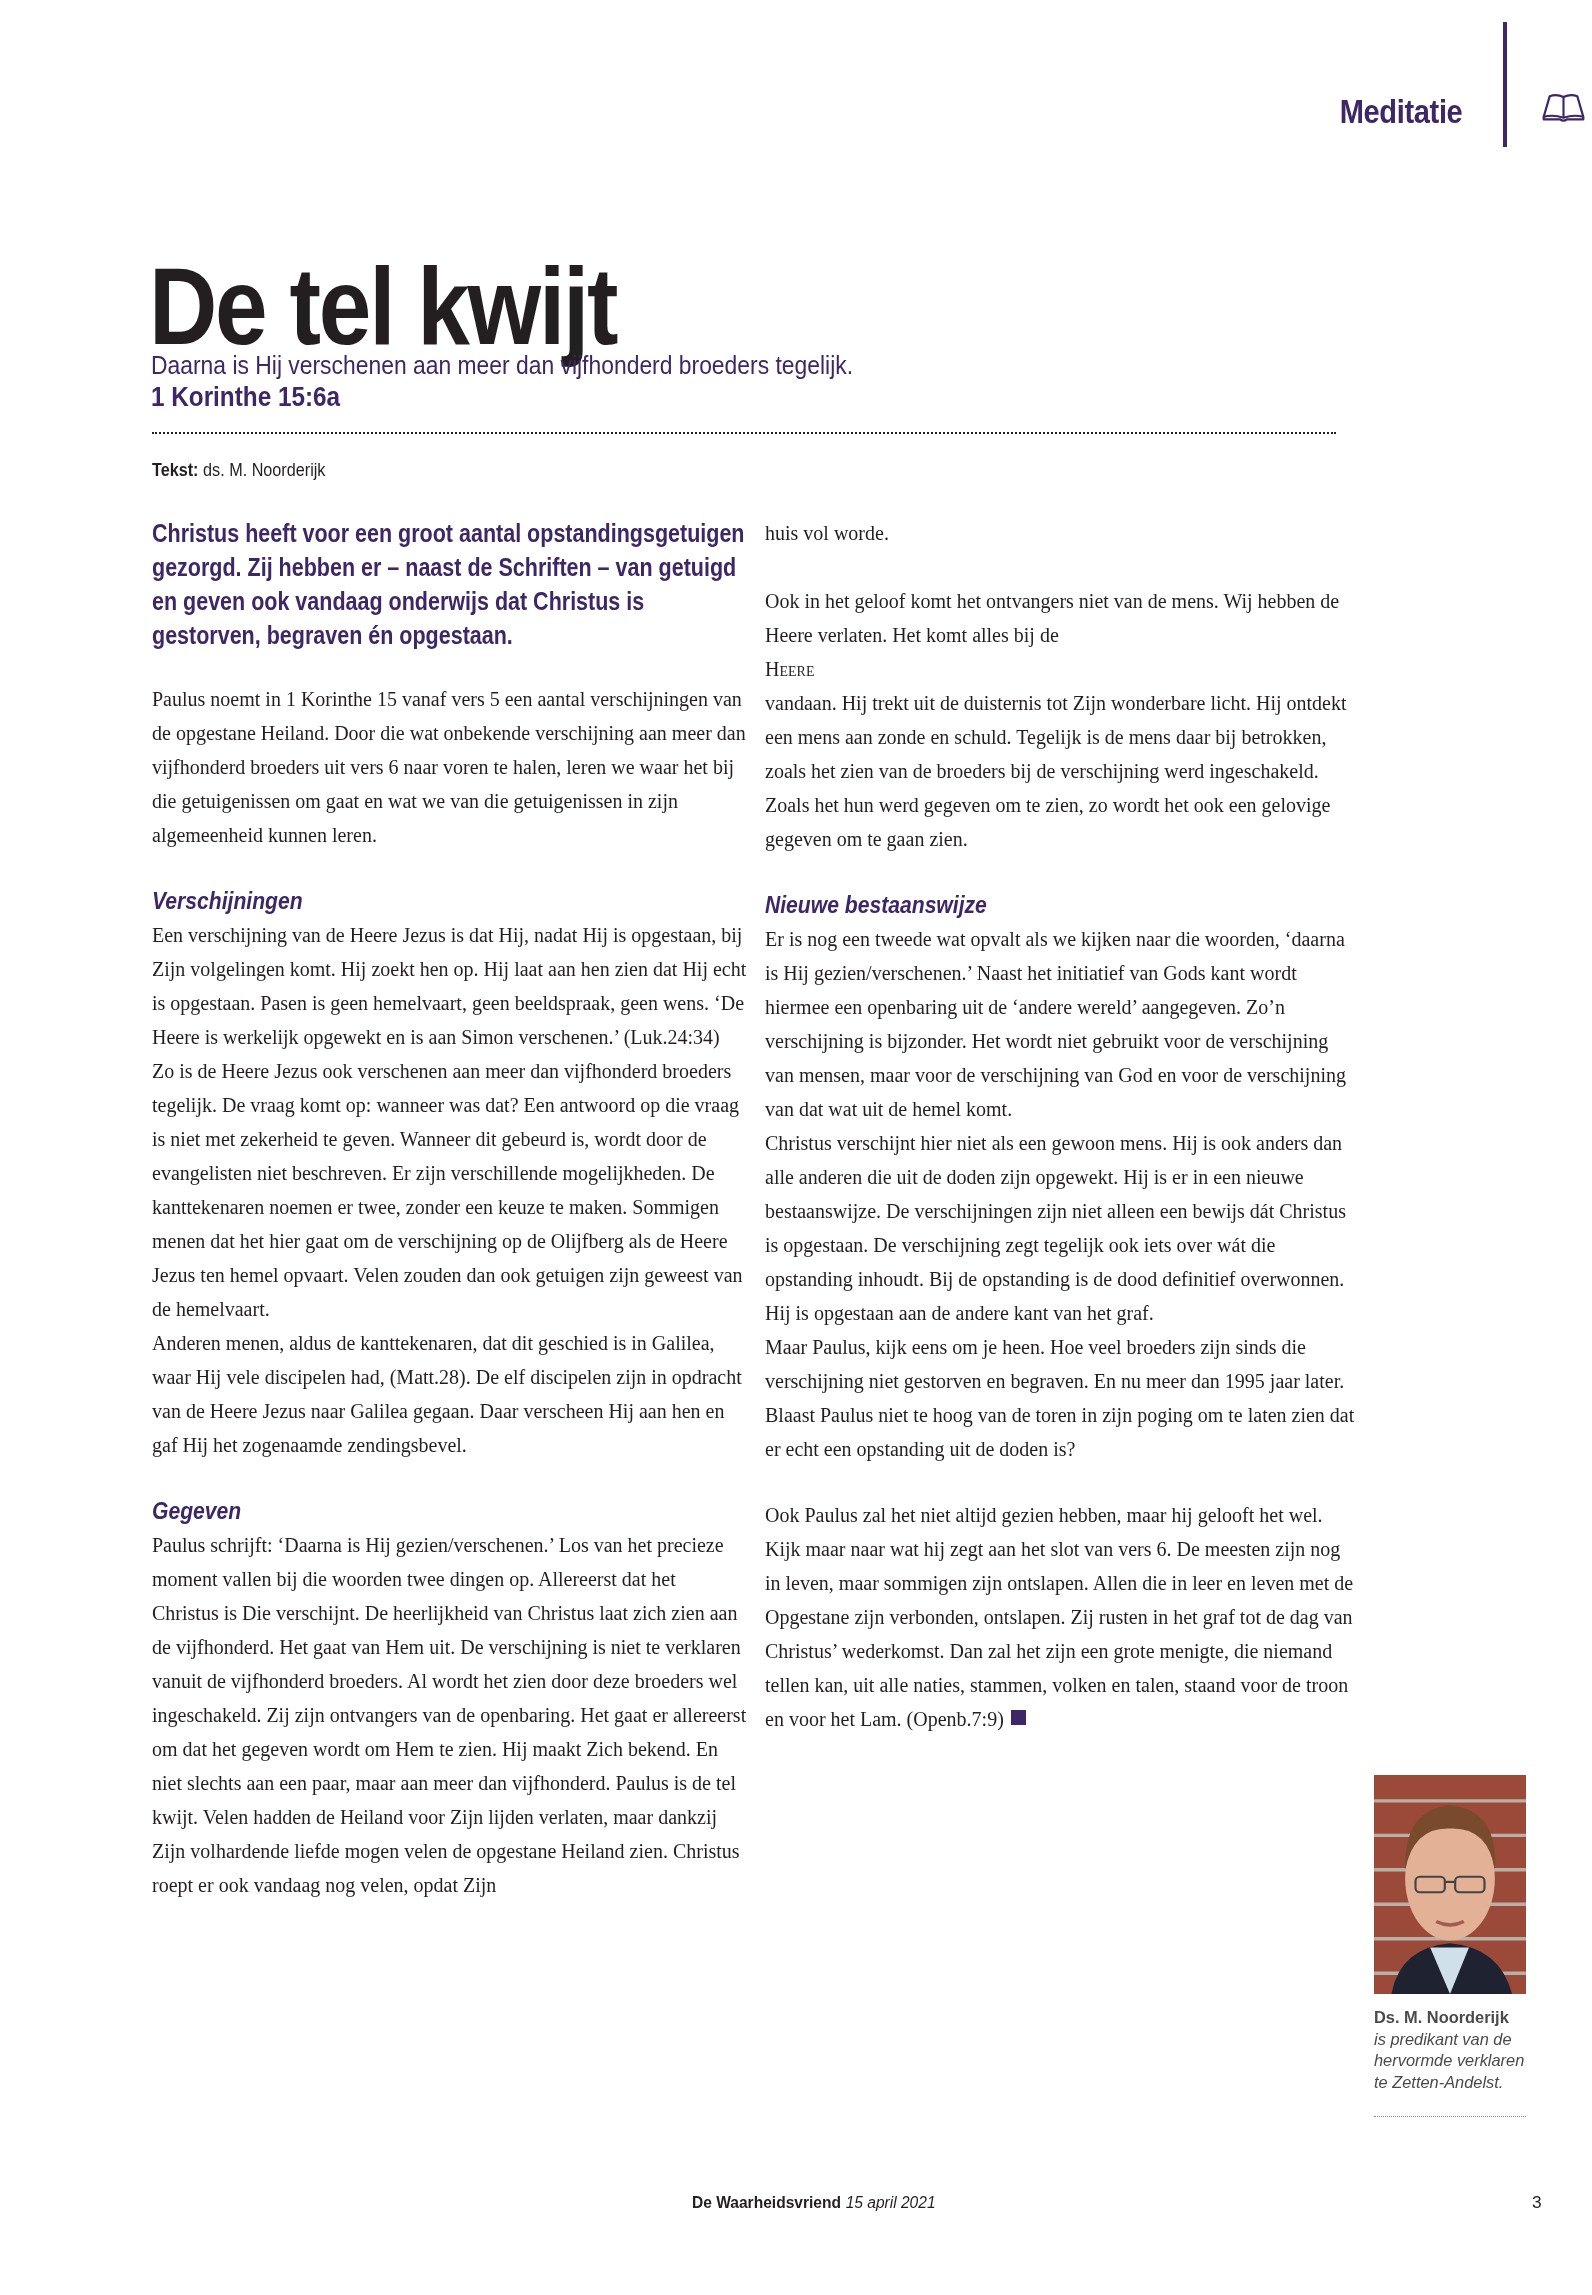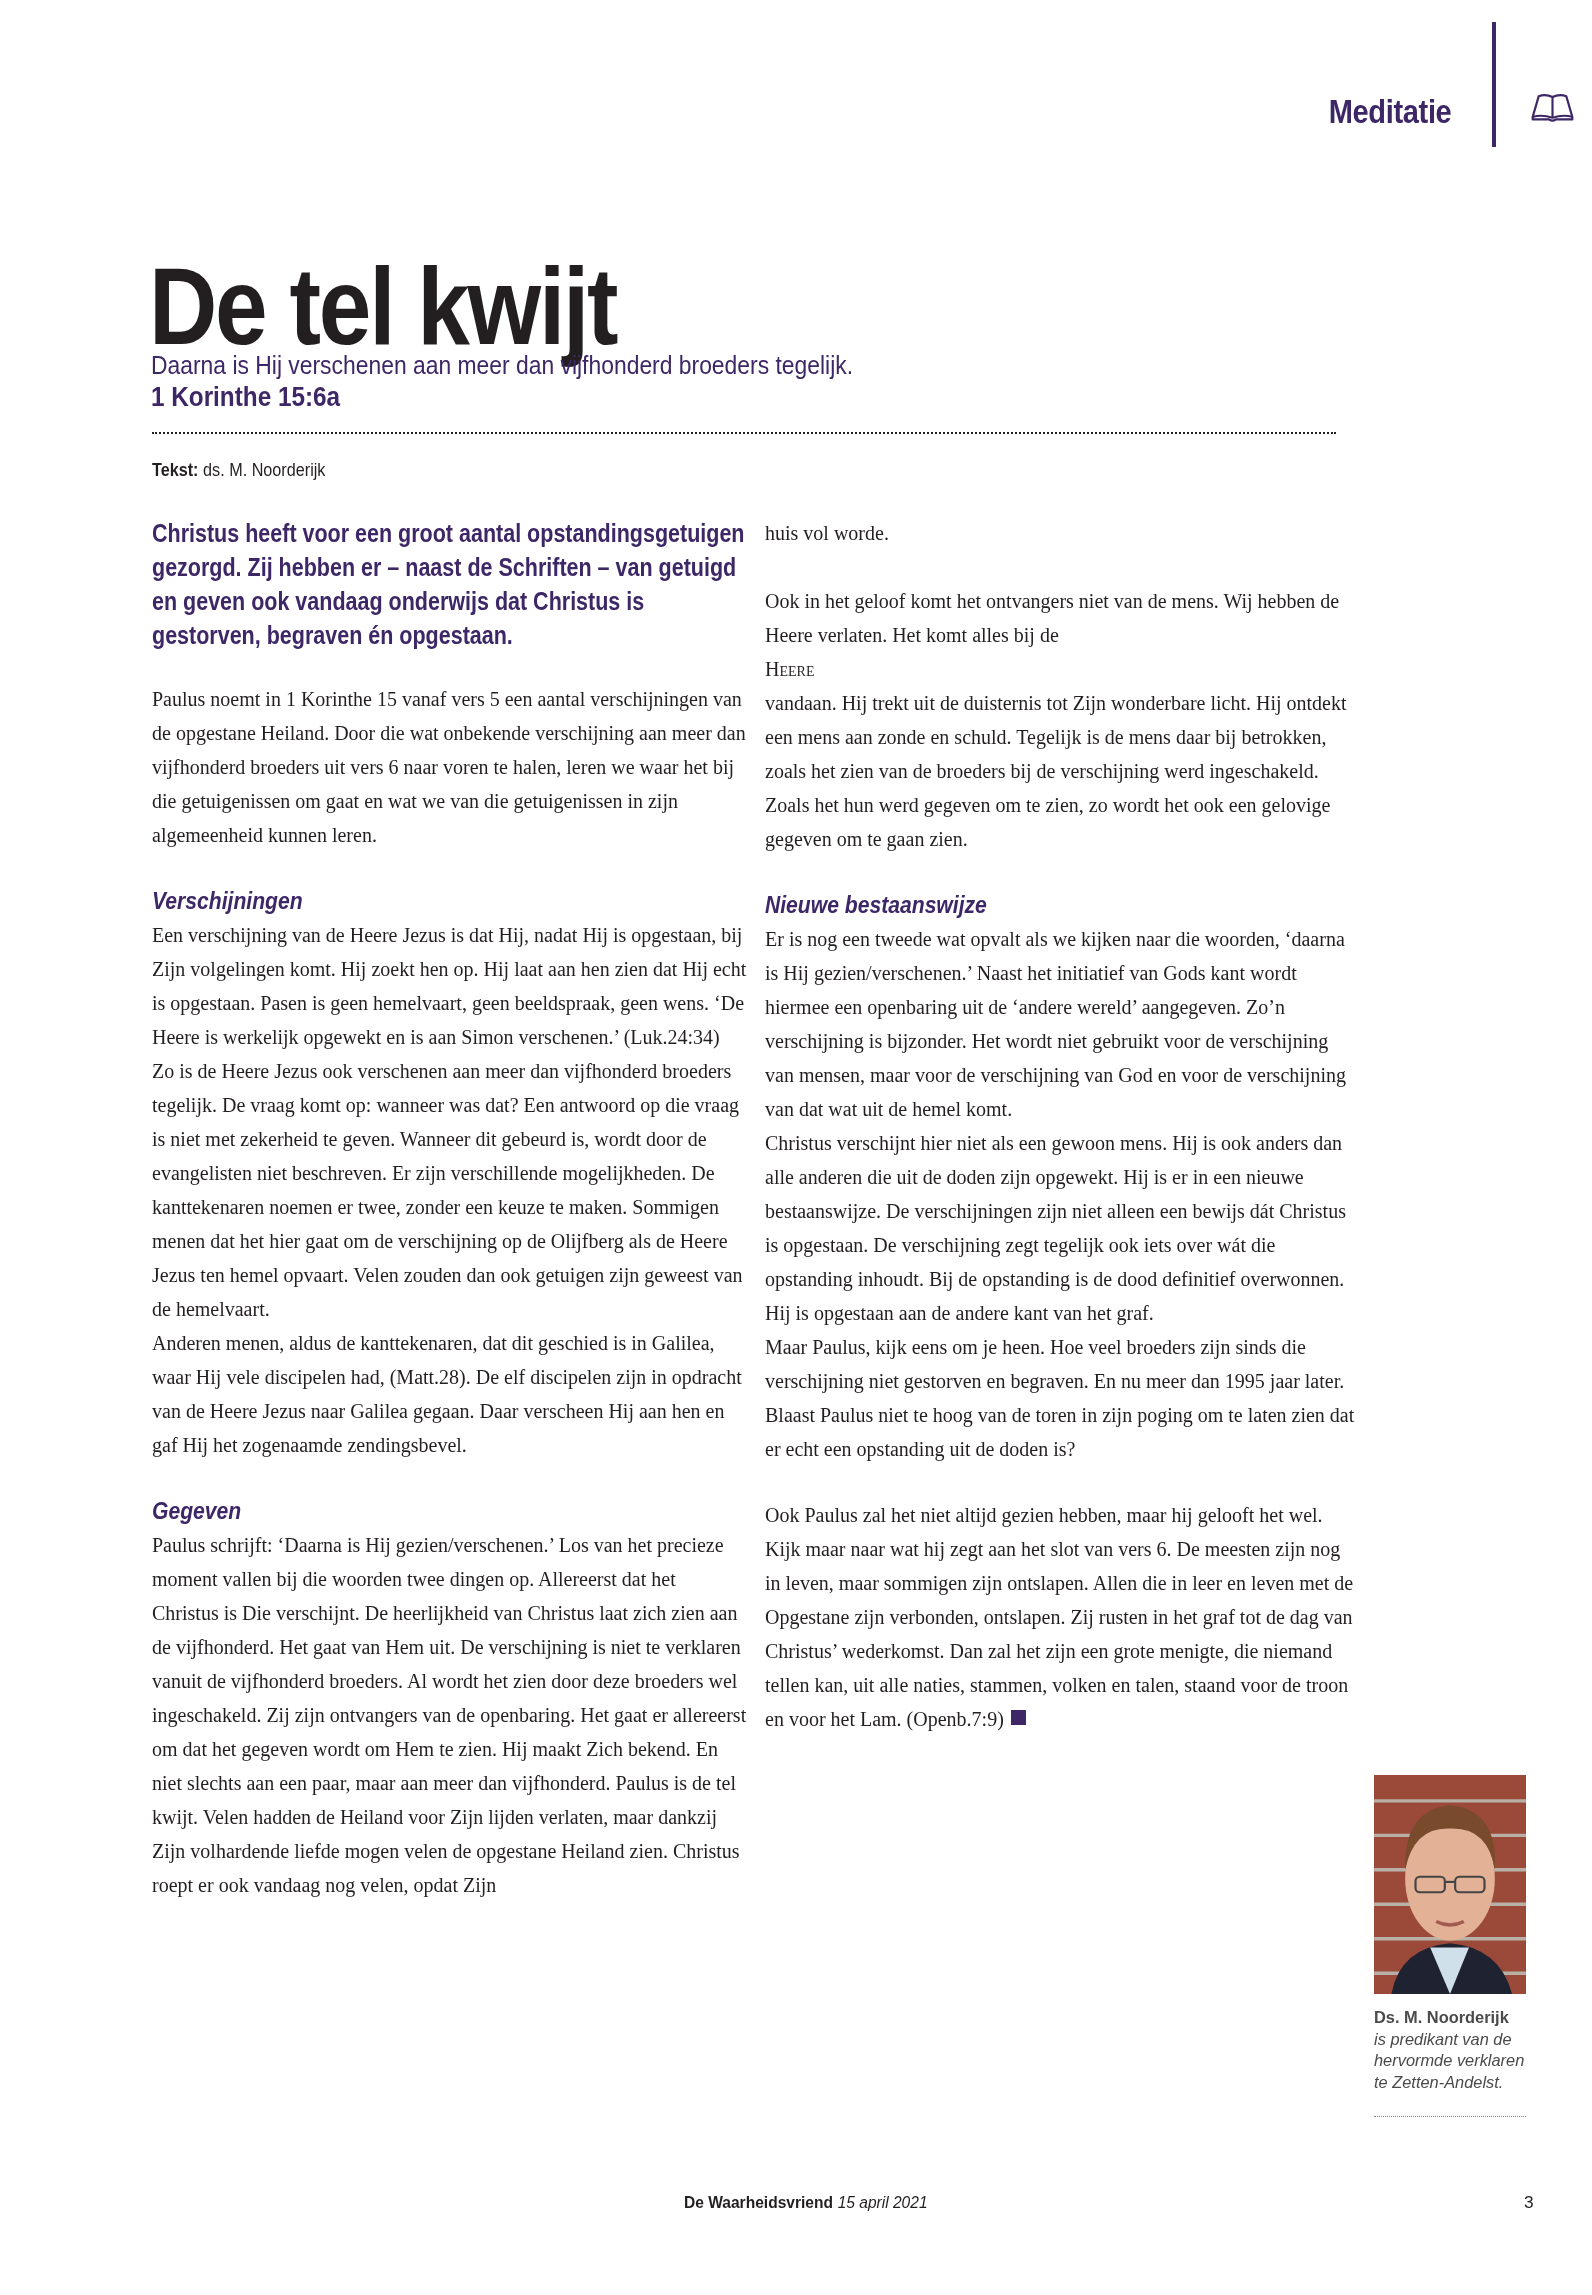--- a/index.html
+++ b/index.html
@@ -1,20 +1,20 @@
 <!DOCTYPE html>
 <html style="font-size:14px"><head>
 <meta charset="utf-8">
 <style>
   html, body { margin: 0; padding: 0; background: #ffffff; }
   body { width: 1592px; height: 2295px; position: relative; overflow: hidden; color: #231f20; }
   .sans { font-family: "Liberation Sans", "DejaVu Sans", sans-serif; }
   .serif { font-family: "Liberation Serif", "DejaVu Serif", serif; }
 
-  #section-header { position: absolute; top: 21.6px; right: 16px; height: 125px; width: 276px; text-decoration: underline; }
+  #section-header { position: absolute; top: 21.6px; right: 5px; height: 125px; width: 276px; text-decoration: underline; }
   #section-label { position: absolute; right: 125px; top: 71px; font-size: 33px; font-weight: bold; color: #3d2766; letter-spacing: -0.4px; transform: scaleX(0.88); transform-origin: right center; }
   #section-divider { position: absolute; left: 192px; top: 0; width: 3.5px; height: 125px; background: #3d2766; }
   #book-icon { position: absolute; left: 230px; top: 69px; width: 45px; height: 31px; }
 
   #title { position: absolute; left: 149px; top: 177px; font-size: 110px; font-weight: bold; letter-spacing: -2.6px; color: #231f20; transform: scaleX(0.86); transform-origin: left center; line-height: 1; }
 
   #bible-quote { position: absolute; left: 151px; top: 350px; font-size: 26px; color: #3d2766; transform: scaleX(0.88); transform-origin: left center; white-space: nowrap; }
   #bible-ref { position: absolute; left: 151px; top: 382px; font-size: 27px; font-weight: bold; color: #3d2766; transform: scaleX(0.9); transform-origin: left center; }
   #dotted-rule { position: absolute; left: 152px; top: 432px; width: 1184px; height: 0; border-top: 2.6px dotted #231f20; }
 
@@ -31,21 +31,21 @@
   .gap { height: 32px; }
   .smallcaps { font-variant: small-caps; }
   .end-mark { display: inline-block; width: 14.7px; height: 14.7px; background: #3d2766; margin-left: 7px; vertical-align: 0.9px; }
 
   #author-photo { position: absolute; left: 1374px; top: 1775px; width: 152px; height: 219px; overflow: hidden; background: #8a3e2f; }
   #author-caption { position: absolute; left: 1374px; top: 2007px; width: 164px; font-size: 16.4px; line-height: 21.6px; color: #4a4a4a; }
   #author-caption .name { font-weight: bold; }
   #author-caption .desc { font-style: italic; white-space: pre-line; }
   #caption-rule { position: absolute; left: 1374px; top: 2116px; width: 152px; border-top: 1.7px dotted #888; }
 
-  #footer { position: absolute; left: 8px; top: 2192px; width: 1369px; height: 35px; }
+  #footer { position: absolute; left: 16px; top: 2192px; width: 1369px; height: 35px; }
   #footer-pub { position: absolute; left: 676px; top: 0; font-size: 17.3px; font-weight: bold; transform: scaleX(0.9); transform-origin: left top; white-space: nowrap; }
   #footer-pub i { font-weight: normal; font-style: italic; margin-left: 5.2px; }
   #footer-page { position: absolute; left: 1516px; top: 0; font-size: 17.3px; }
 </style>
 </head>
 <body>
 
 <div id="section-header">
   <span id="section-label" class="sans">Meditatie</span>
   <div id="section-divider"></div>

